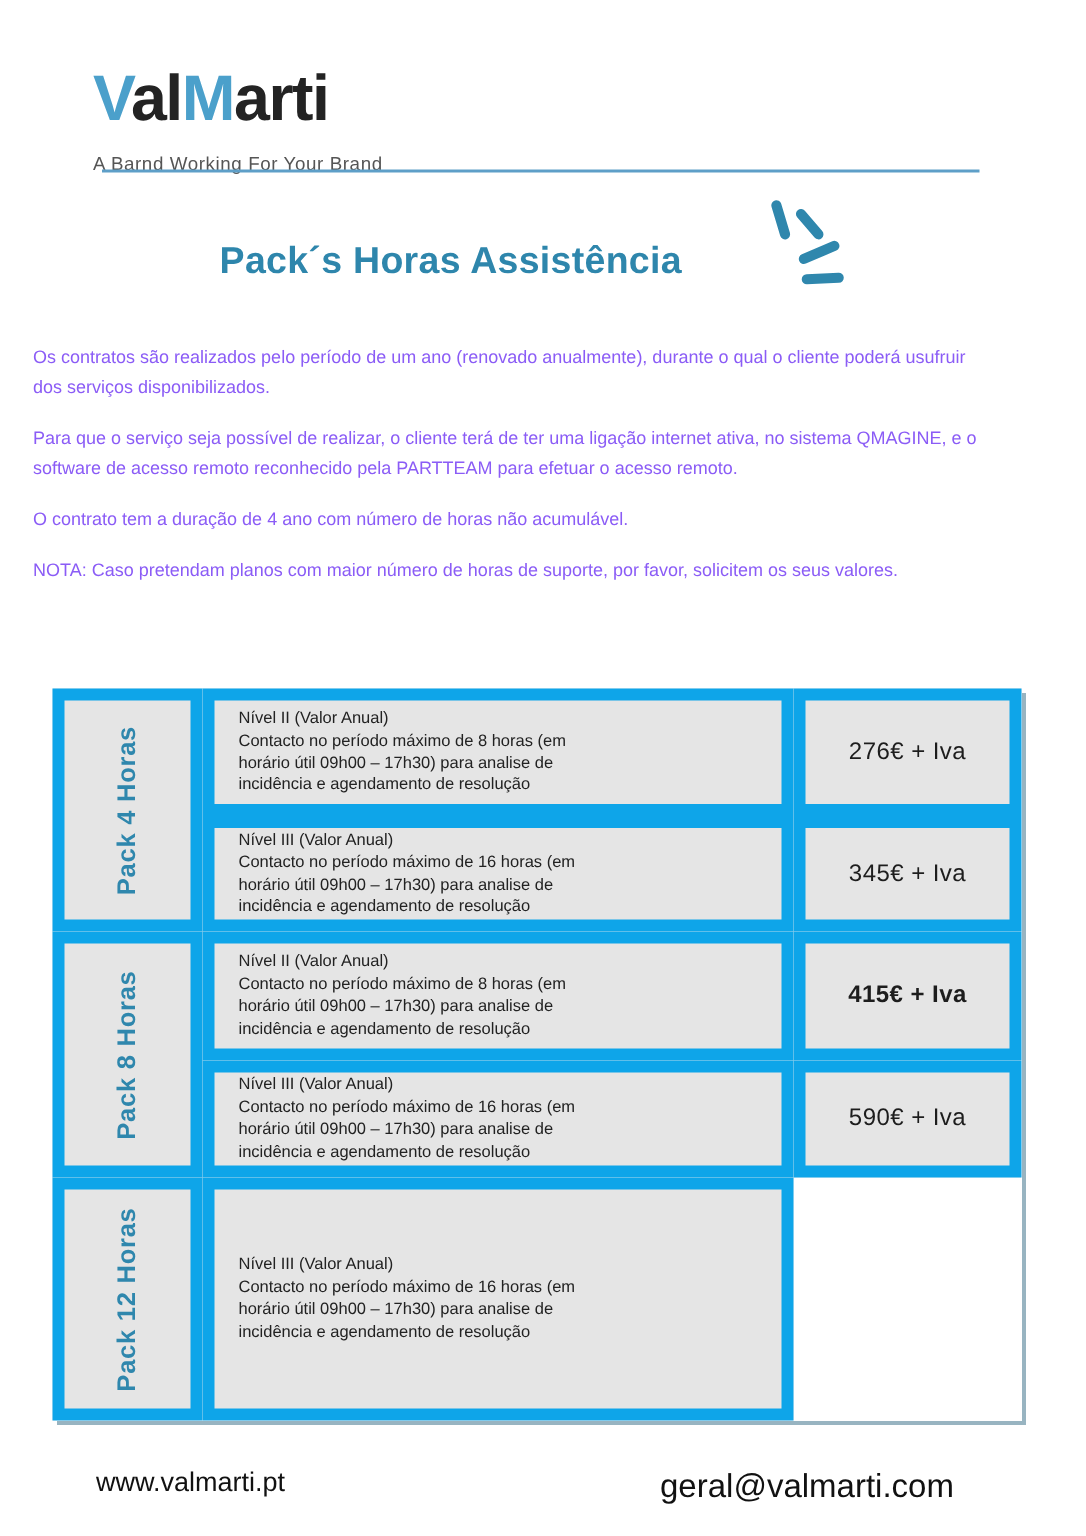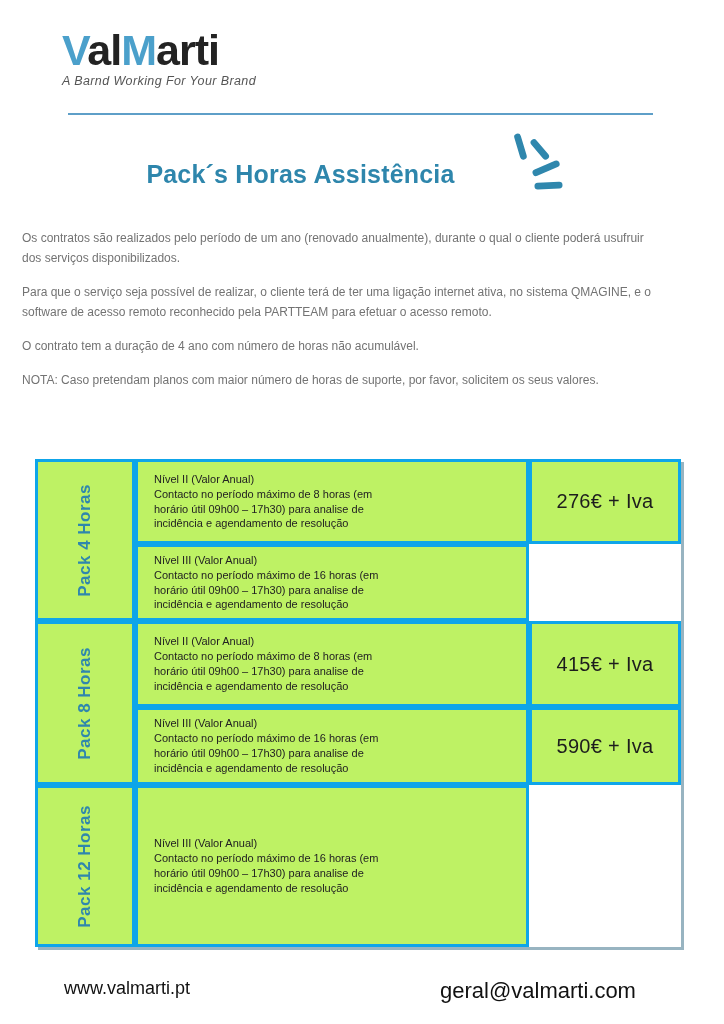--- a/index.html
+++ b/index.html
@@ -7,35 +7,34 @@
   body { font-family: "Liberation Sans", sans-serif; }
   .page {
     position: relative;
     width: 724px;
     height: 1024px;
     background: #ffffff;
     overflow: hidden;
   }
 
   
-  .logo-block { position: absolute; left: 62px; top: 28px; }
+  .logo-block { position: absolute; left: 62px; top: 44px; }
   .logo-word {
     font-size: 43px;
     font-weight: 700;
     letter-spacing: -1px;
     color: #232323;
     line-height: 1.05;
   }
   .logo-blue { color: #4BA0CB; }
   .logo-tagline {
     font-size: 12.5px;
     color: #555555;
     letter-spacing: 0.4px;
-    margin-top: 1px;
-    font-style: italic;
+    margin-top: 13px;
   }
   .header-divider {
     position: absolute;
     left: 68px;
     top: 113px;
     width: 585px;
     height: 2px;
     background: #5E9FC8;
   }
 
@@ -62,38 +61,38 @@
   }
 
   
   .intro {
     position: absolute;
     left: 22px;
     top: 228px;
     width: 690px;
     font-size: 12px;
     line-height: 20px;
-    color: #737373;
+    color: #8b5cf6;
   }
   .intro p { margin: 0 0 14px; white-space: pre-line; }
 
   
   .pricing-table {
     position: absolute;
     left: 35px;
     top: 459px;
     width: 646px;
     display: grid;
     grid-template-columns: 100px 394px 152px;
     grid-template-rows: 85px 77px 86px 78px 162px;
     box-shadow: 3px 3px 0 rgba(27, 88, 118, 0.45);
   }
   .cell {
-    border: 3px solid #0ea5e9;
-    background: #bef264;
+    border: 8px solid #0ea5e9;
+    background: #e5e5e5;
   }
   .pack-cell {
     display: flex;
     align-items: center;
     justify-content: center;
   }
   .pack-label {
     writing-mode: vertical-rl;
     transform: rotate(180deg);
     font-size: 17px;
@@ -113,21 +112,21 @@
     color: #222222;
     white-space: pre-line;
     max-width: 280px;
   }
   .price-cell {
     display: flex;
     align-items: center;
     justify-content: center;
   }
   .price-text {
-    font-size: 20px;
+    font-size: 16px;
     color: #1D1D1D;
     letter-spacing: 0.3px;
   }
 
   
   .footer { position: absolute; left: 0; top: 978px; width: 724px; }
   .footer-site  { position: absolute; left: 64px;  top: 0; font-size: 18px; color: #111111; }
   .footer-email { position: absolute; left: 440px; top: 0; font-size: 22px; color: #111111; }
 </style>
 </head>
@@ -173,31 +172,34 @@
     </div>
     <div class="cell price-cell" style="grid-column:3; grid-row:1;">
       <span class="price-text">276€ + Iva</span>
     </div>
     <div class="cell desc-cell" style="grid-column:2; grid-row:2;">
       <span class="desc-text">Nível III (Valor Anual)
 Contacto no período máximo de 16 horas (em
 horário útil 09h00 – 17h30) para analise de
 incidência e agendamento de resolução</span>
     </div>
+    <div class="cell price-cell" style="grid-column:3; grid-row:2;">
+      <span class="price-text">345€ + Iva</span>
+    </div>
 
     <div class="cell pack-cell" style="grid-column:1; grid-row:3 / 5;">
       <span class="pack-label">Pack 8 Horas</span>
     </div>
     <div class="cell desc-cell" style="grid-column:2; grid-row:3;">
       <span class="desc-text">Nível II (Valor Anual)
 Contacto no período máximo de 8 horas (em
 horário útil 09h00 – 17h30) para analise de
 incidência e agendamento de resolução</span>
     </div>
-    <div class="cell price-cell" style="grid-column:3; grid-row:3;">
+    <div class="cell price-cell" style="grid-column:3; grid-row:3;font-weight:bold;">
       <span class="price-text">415€ + Iva</span>
     </div>
     <div class="cell desc-cell" style="grid-column:2; grid-row:4;">
       <span class="desc-text">Nível III (Valor Anual)
 Contacto no período máximo de 16 horas (em
 horário útil 09h00 – 17h30) para analise de
 incidência e agendamento de resolução</span>
     </div>
     <div class="cell price-cell" style="grid-column:3; grid-row:4;">
       <span class="price-text">590€ + Iva</span>

